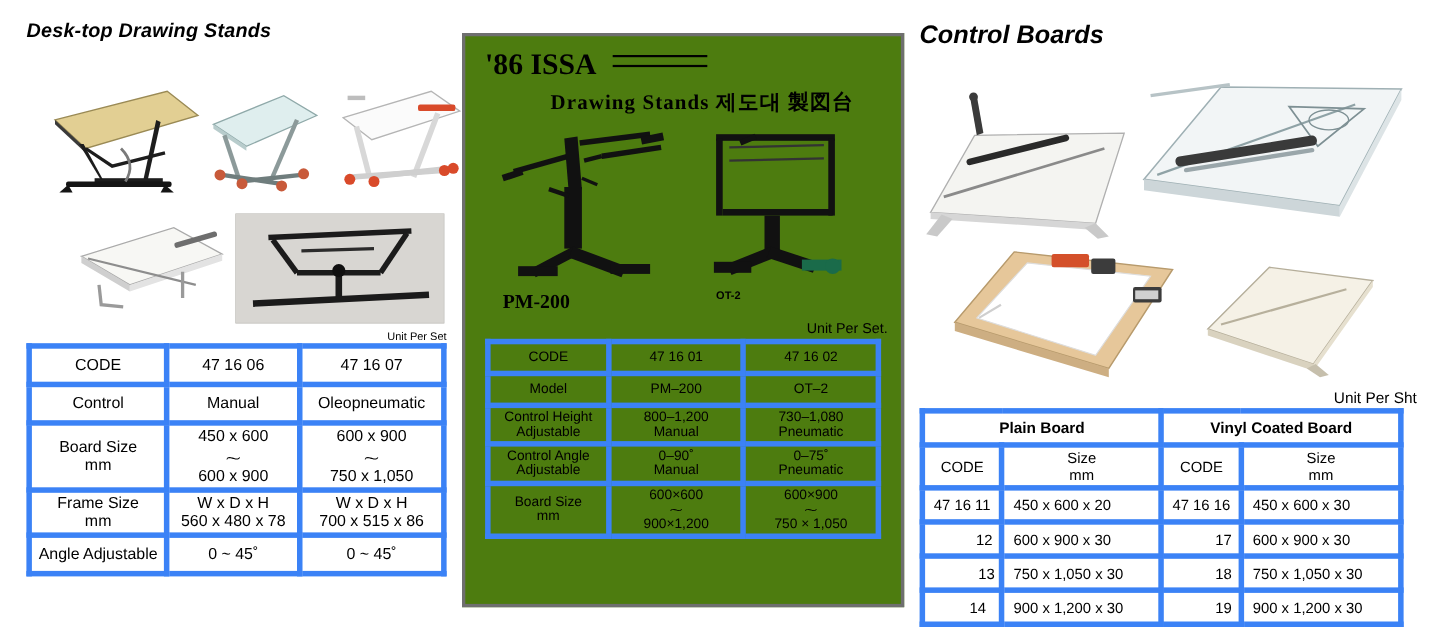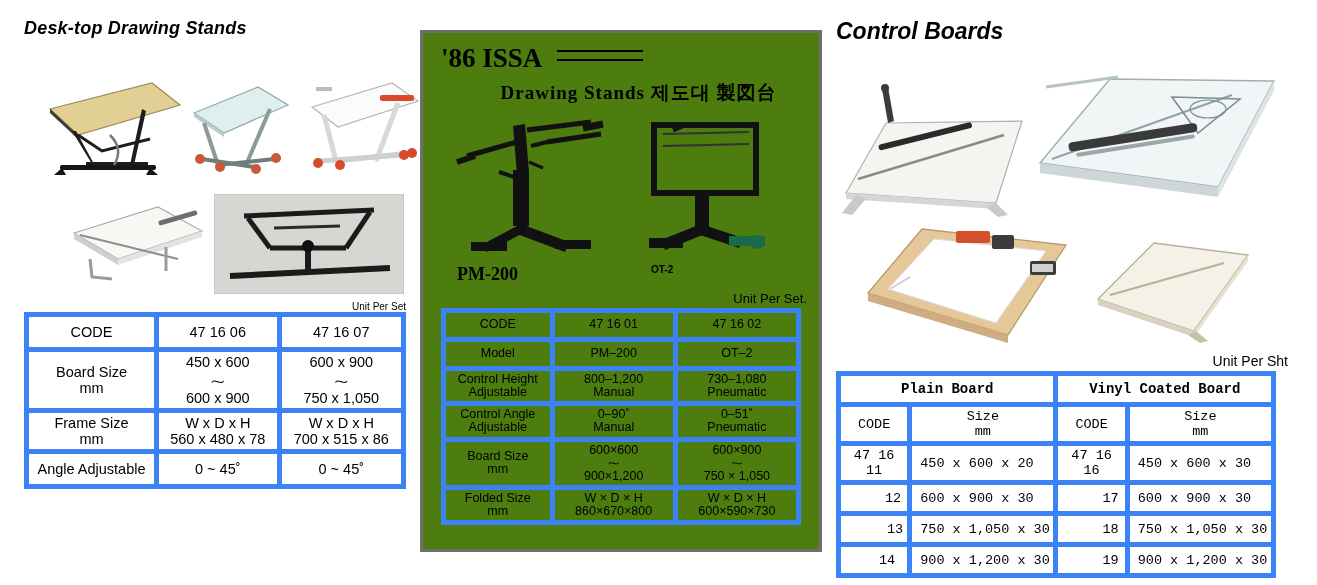--- a/index.html
+++ b/index.html
@@ -61,21 +61,21 @@
   #mid .lbl-pm{position:absolute;left:34px;top:158px;font-weight:bold;font-size:18px;font-family:Liberation Serif, serif;}
   #mid .lbl-ot{position:absolute;left:228px;top:158px;font-weight:bold;font-size:10px;}
 
   
   #right{left:836px;top:18px;width:452px;}
   #right .title{
     font-style:italic;font-weight:bold;font-size:23px;margin-bottom:8px;
   }
   #right-images{position:relative;height:300px;width:452px;}
   #right .unitlbl{font-size:14px;margin-bottom:2px;}
-  #right .tbl{width:440px;font-size:13.5px;font-family:Liberation Mono, monospace;}
+  #right .tbl{width:440px;font-size:13.5px;}
   #right .tbl td{height:22px;}
   #right .hgrp{font-weight:bold;font-size:14px;height:24px;}
   #right .codecol{width:66px;}
   #right .sizecol{width:154px;}
   #right .lcell{text-align:left;padding-left:8px;}
 
   
   .img{position:absolute;}
   svg{display:block;}
 </style>
@@ -152,20 +152,25 @@
   </div>
 
   <div class="unitlbl">Unit Per Set</div>
 
   <table class="tbl">
     <tbody>
         <tr>
       <td class="c1">CODE</td>
       <td class="c2 bold">47 16 06</td>
       <td class="c3 bold">47 16 07</td>
+    </tr>
+    <tr>
+      <td>Control</td>
+      <td>Manual</td>
+      <td>Oleopneumatic</td>
     </tr>
     <tr>
       <td>
         <div>Board Size</div>
         <div>mm</div>
       </td>
       <td>
         <div>450  x  600</div>
         <div>⁓</div>
         <div>600  x  900</div>
@@ -265,40 +270,32 @@
       <td style="white-space:pre-line">800–1,200
 Manual</td>
       <td style="white-space:pre-line">730–1,080
 Pneumatic</td>
     </tr>
     <tr>
       <td style="white-space:pre-line">Control Angle
 Adjustable</td>
       <td style="white-space:pre-line">0–90˚
 Manual</td>
-      <td style="white-space:pre-line">0–51˚
+      <td style="white-space:pre-line">0–75˚
 Pneumatic</td>
     </tr>
     <tr>
       <td style="white-space:pre-line">Board Size
 mm</td>
       <td style="white-space:pre-line">600×600
 ⁓
 900×1,200</td>
       <td style="white-space:pre-line">600×900
 ⁓
 750 × 1,050</td>
-    </tr>
-    <tr>
-      <td style="white-space:pre-line">Folded Size
-mm</td>
-      <td style="white-space:pre-line">W × D × H
-860×670×800</td>
-      <td style="white-space:pre-line">W × D × H
-600×590×730</td>
     </tr>
   </tbody>
     </table>
 </div>
 
 <div class="panel" id="right">
   <div class="title">Control Boards</div>
 
   <div id="right-images">
 

